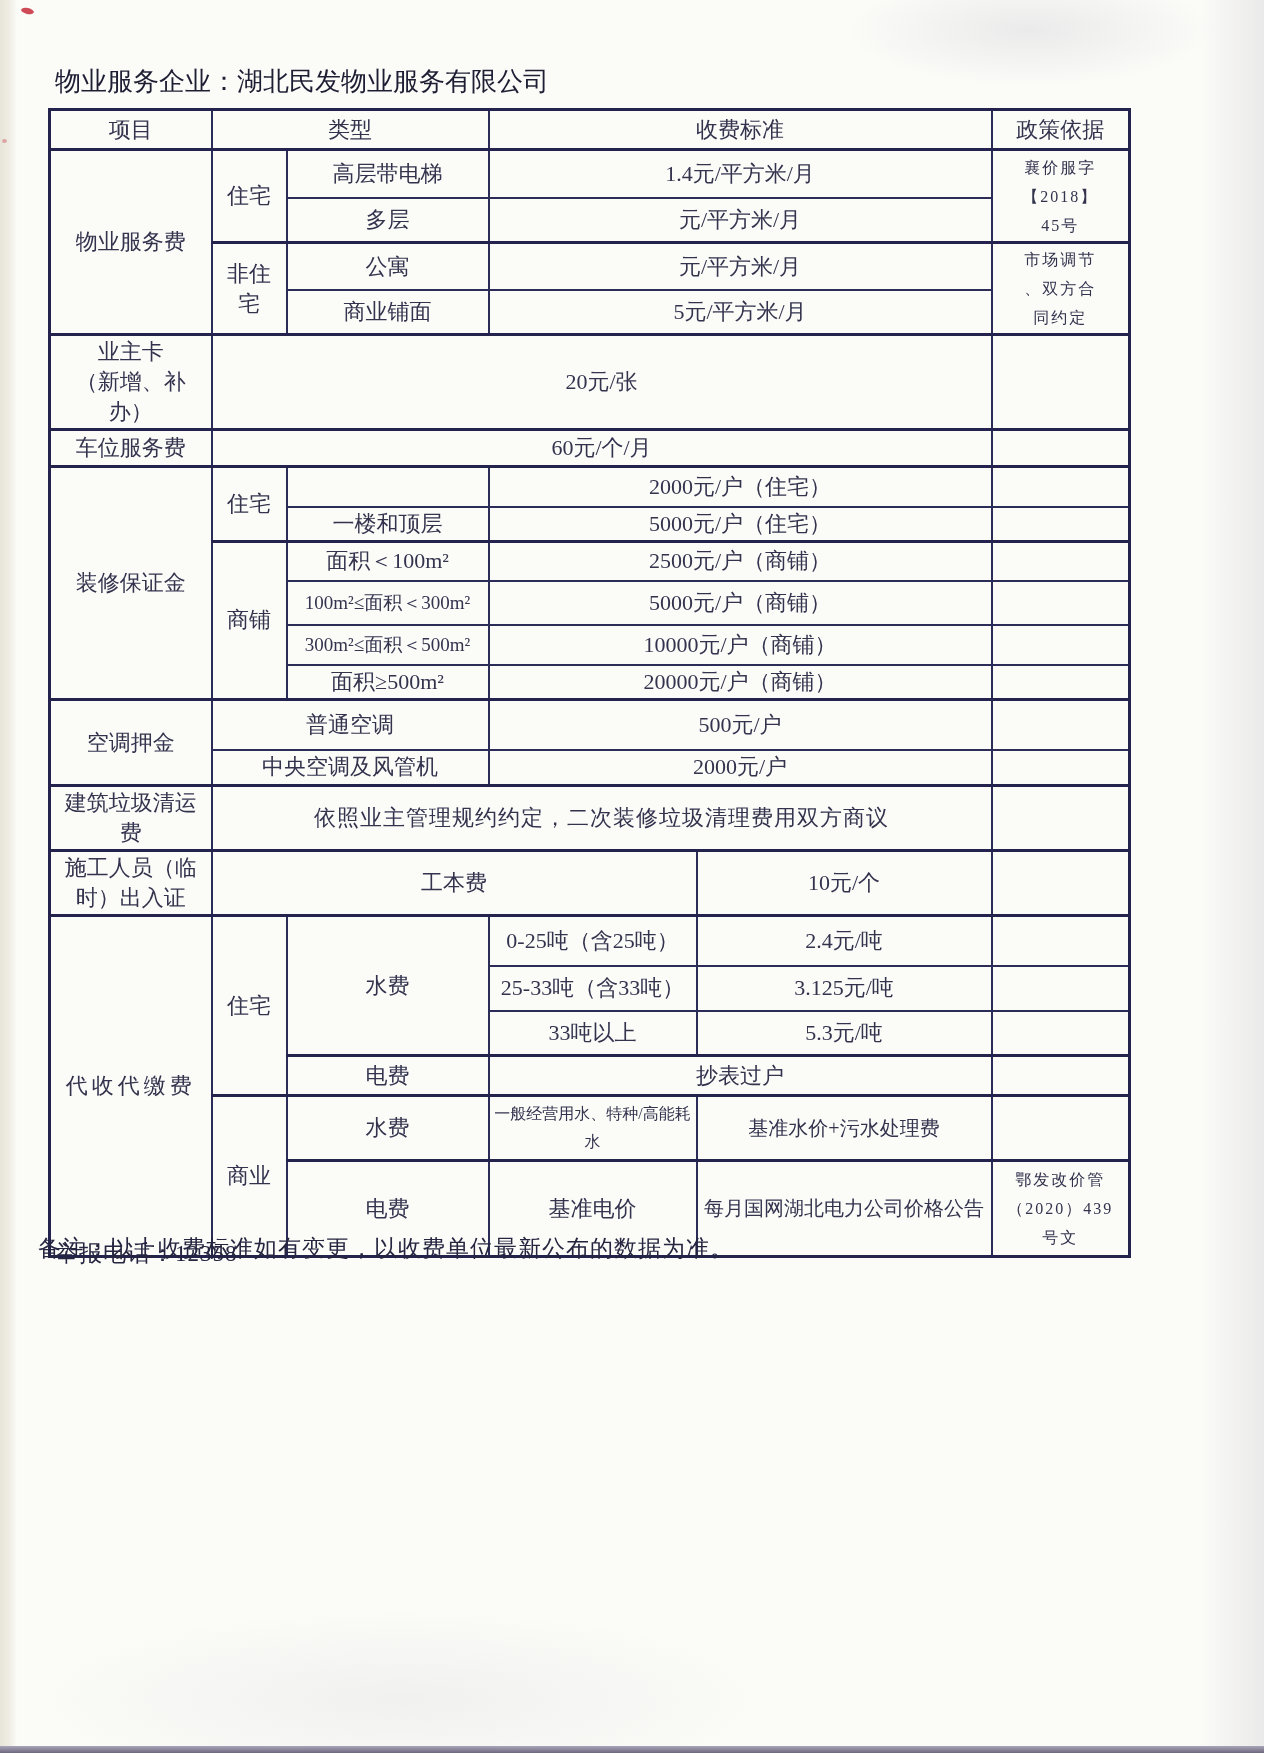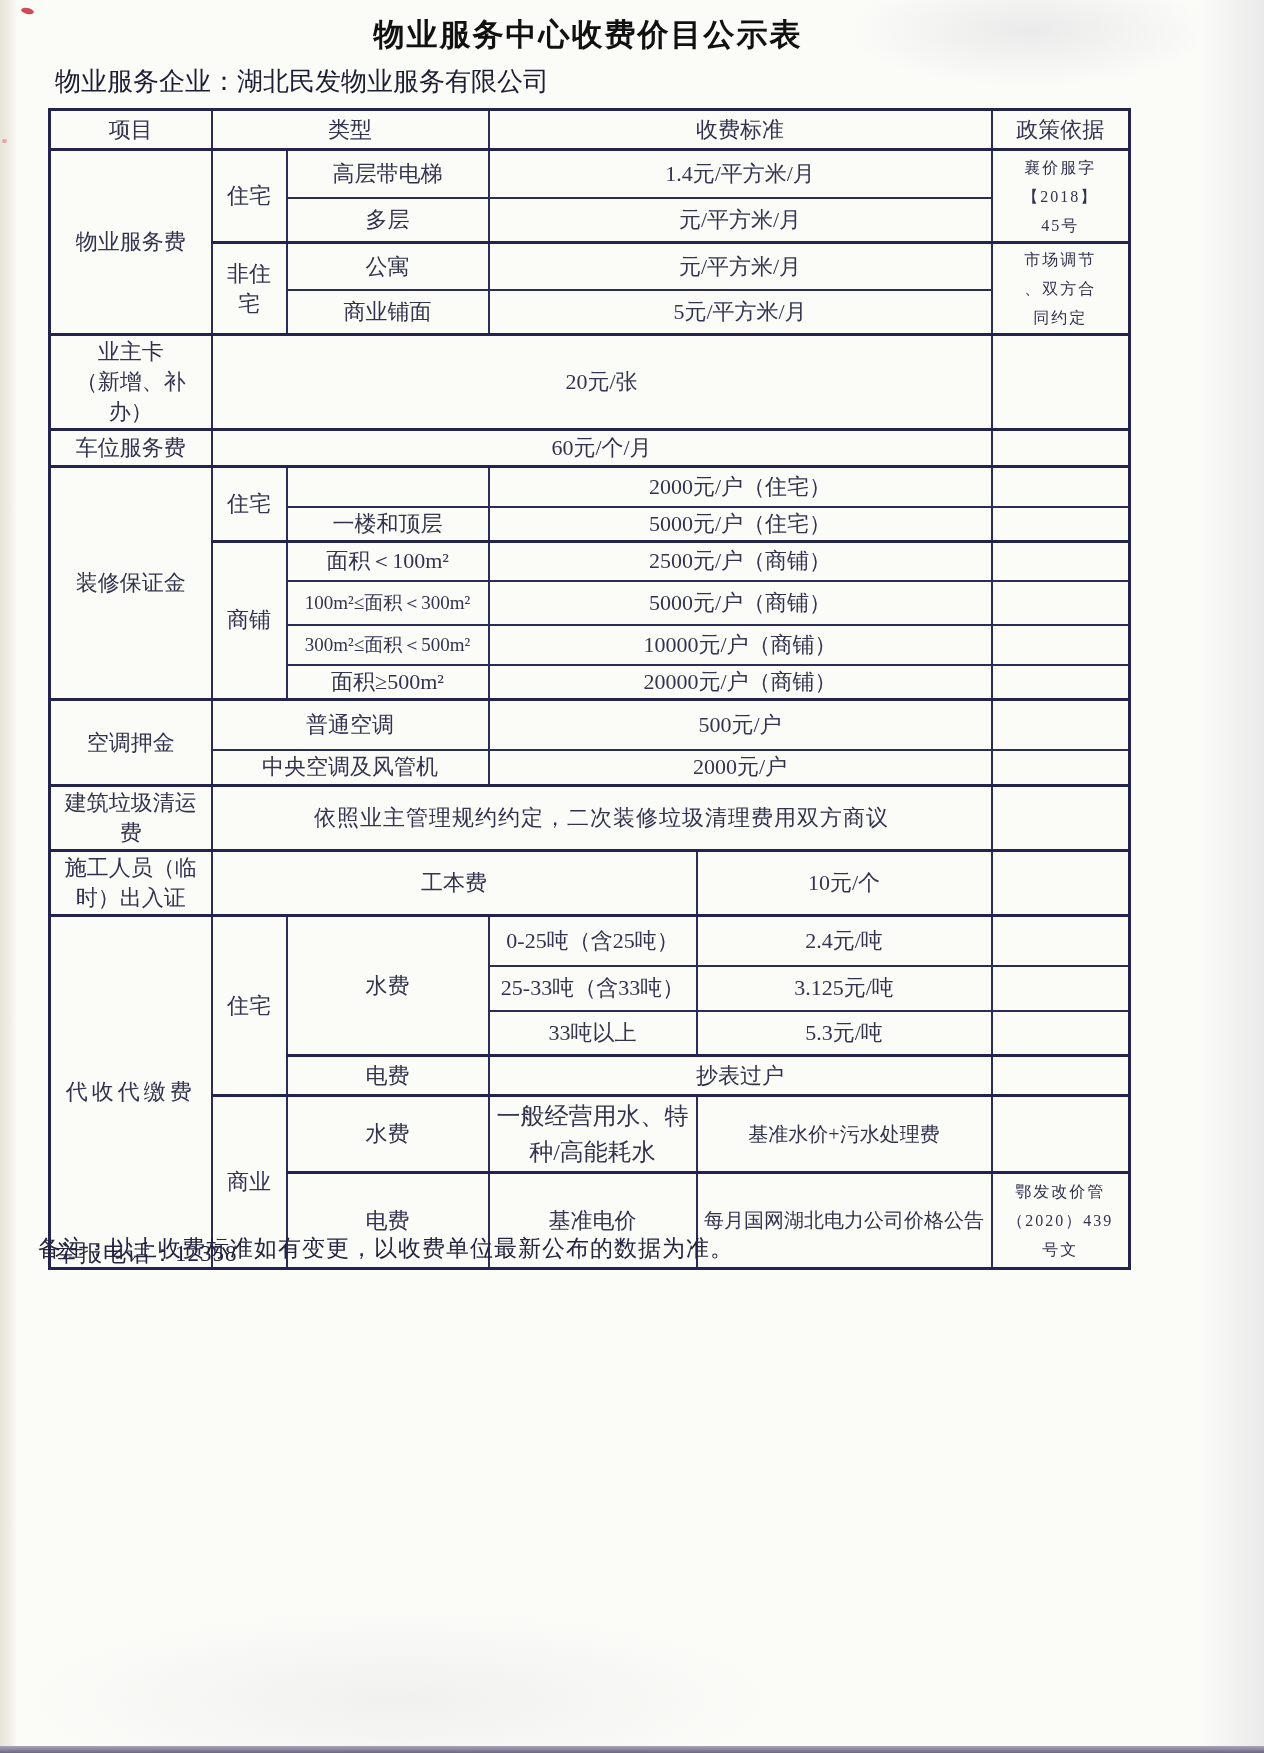--- a/index.html
+++ b/index.html
@@ -42,34 +42,33 @@
     padding:1px 4px;overflow:hidden;}
   tr.sec > td{border-top:3px solid #23234d;}
   tr.sub > td{border-top:3px solid #23234d;}
   td.left{text-align:left;padding-left:9px;}
   td.right{text-align:right;padding-right:12px;}
   td.pre{white-space:pre-line;line-height:30px;}
   td.tight{font-size:19px;padding:0 2px;}
   td.policy{font-size:16px;line-height:29px;letter-spacing:2px;white-space:pre-line;padding:0 6px;}
   td.policy-l{text-align:left;}
   td.spaced{letter-spacing:4px;}
-  td.smallleft{font-size:24px;text-align:left;padding-left:8px;line-height:36px;}
+  td.smallleft{font-size:16px;text-align:left;padding-left:8px;line-height:28px;}
   td.small{font-size:20px;}
   .note{position:absolute;left:38px;top:1196px;font-size:23px;color:#252540;letter-spacing:1px;margin-top:37px;}
   .hotline{position:absolute;left:55px;top:1238px;font-size:23px;color:#252540;letter-spacing:1px;}
 </style>
 </head>
 <body>
 
 <div class="scan">
 
   <div class="pen-mark"></div>
   <div class="pen-dot"></div>
 
-  <div class="title">物业服务中心收费价目公示表</div>
   <div class="company">物业服务企业：湖北民发物业服务有限公司</div>
 
   <table class="fee">
     <colgroup>
       <col style="width:162px">
         <col style="width:75px">
         <col style="width:202px">
       <col style="width:208px">
         <col style="width:295px">
         <col style="width:138px">

